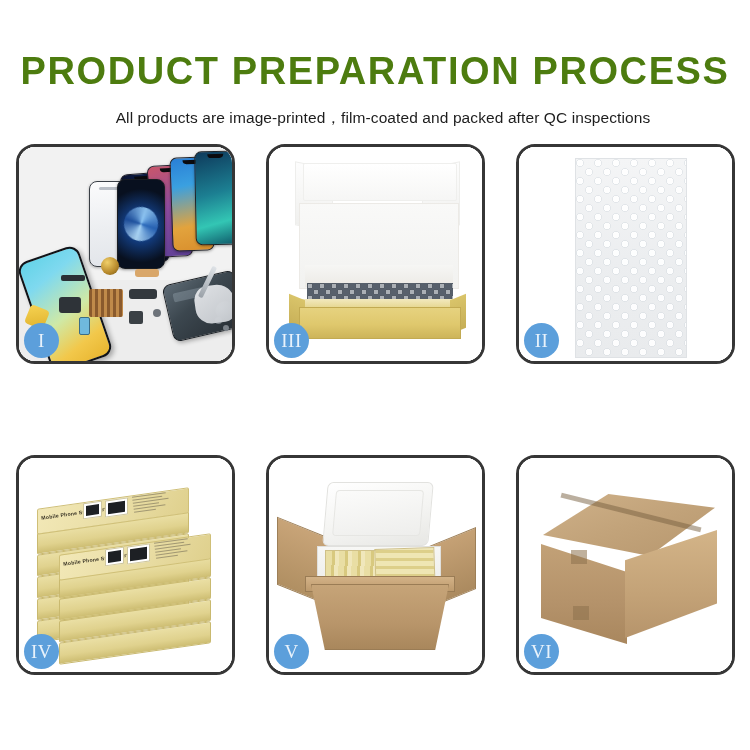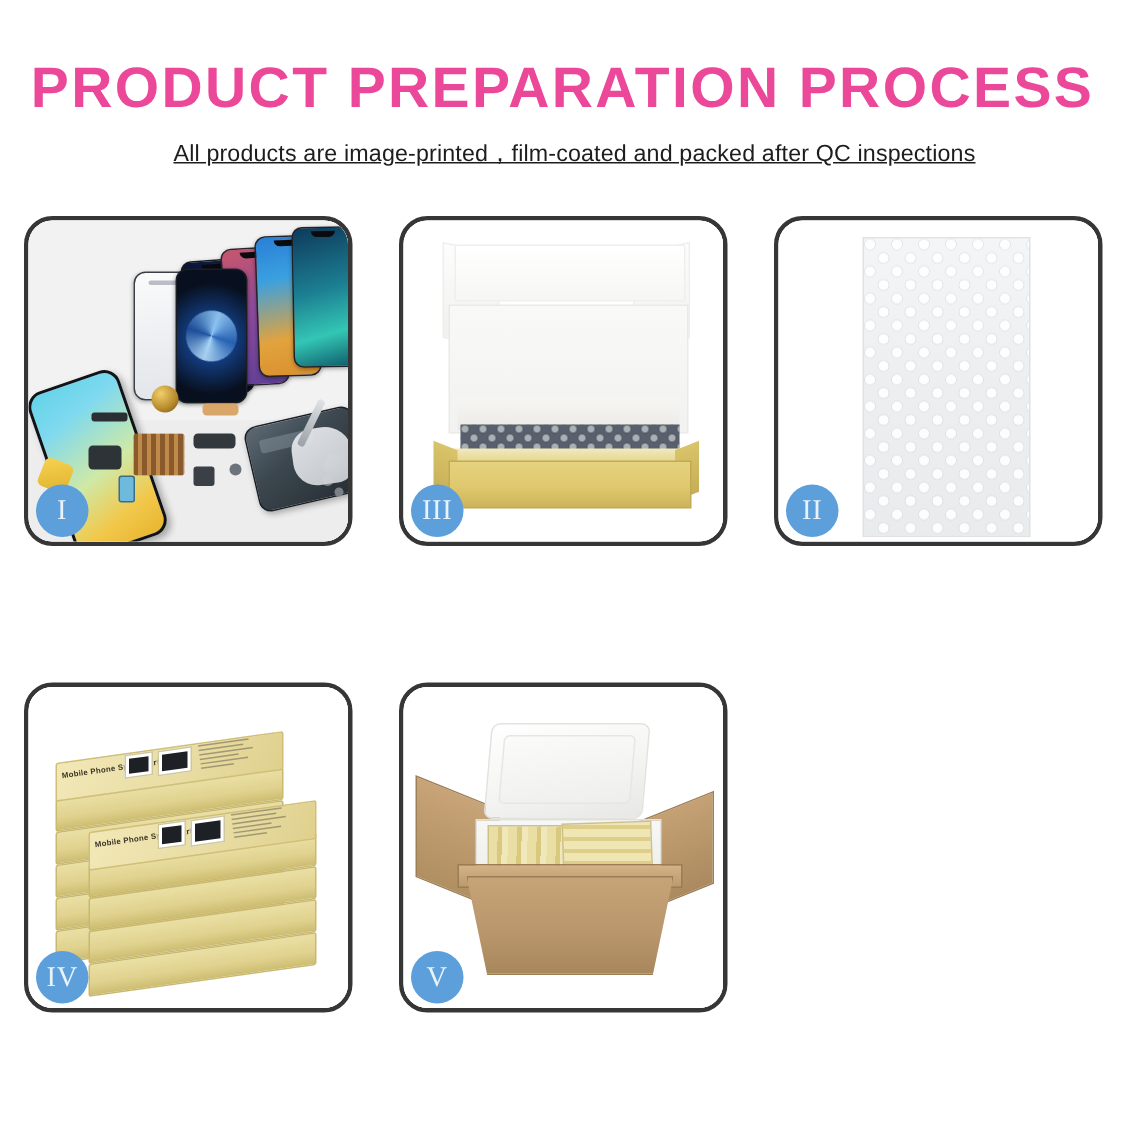--- a/index.html
+++ b/index.html
@@ -18,34 +18,33 @@
   
   .header {
     text-align: center;
     padding-top: 36px;
   }
   .title {
     font-family: "Liberation Sans", sans-serif;
     font-size: 38px;
     font-weight: 700;
     letter-spacing: 1.6px;
-    color: #ec4899;
+    color: #4d7c0f;
     line-height: 1.05;
-    margin: 4px;
+    margin: 16px;
     white-space: nowrap;
   }
   .subtitle {
     font-family: "Liberation Sans", sans-serif;
     font-size: 15.5px;
     font-weight: 400;
     color: #1d1d1d;
     margin: 12px 0 0 16px;
     letter-spacing: 0.1px;
     white-space: nowrap;
-    text-decoration: underline;
   }
 
   
   .grid {
     position: absolute;
     left: 16px;
     top: 144px;
     width: 720px;
     display: grid;
     grid-template-columns: 219px 219px 219px;
@@ -445,14 +444,27 @@
         <div class="c5-foamBox"></div>
         <div class="c5-contents"></div>
         <div class="c5-contents2"></div>
         <div class="c5-rim"></div>
         <div class="c5-body"></div>
       </div>
     </div>
     <div class="badge">V</div>
   </div>
 
+  <div class="panel">
+    <div class="panel-inner">
+      <div class="scene6">
+        <div class="c6-top"></div>
+        <div class="c6-left"></div>
+        <div class="c6-right"></div>
+        <div class="c6-seam"></div>
+        <div class="c6-tape1"></div>
+        <div class="c6-tape2"></div>
+      </div>
+    </div>
+    <div class="badge">VI</div>
+  </div>
 
 </div>
 
 </body></html>

